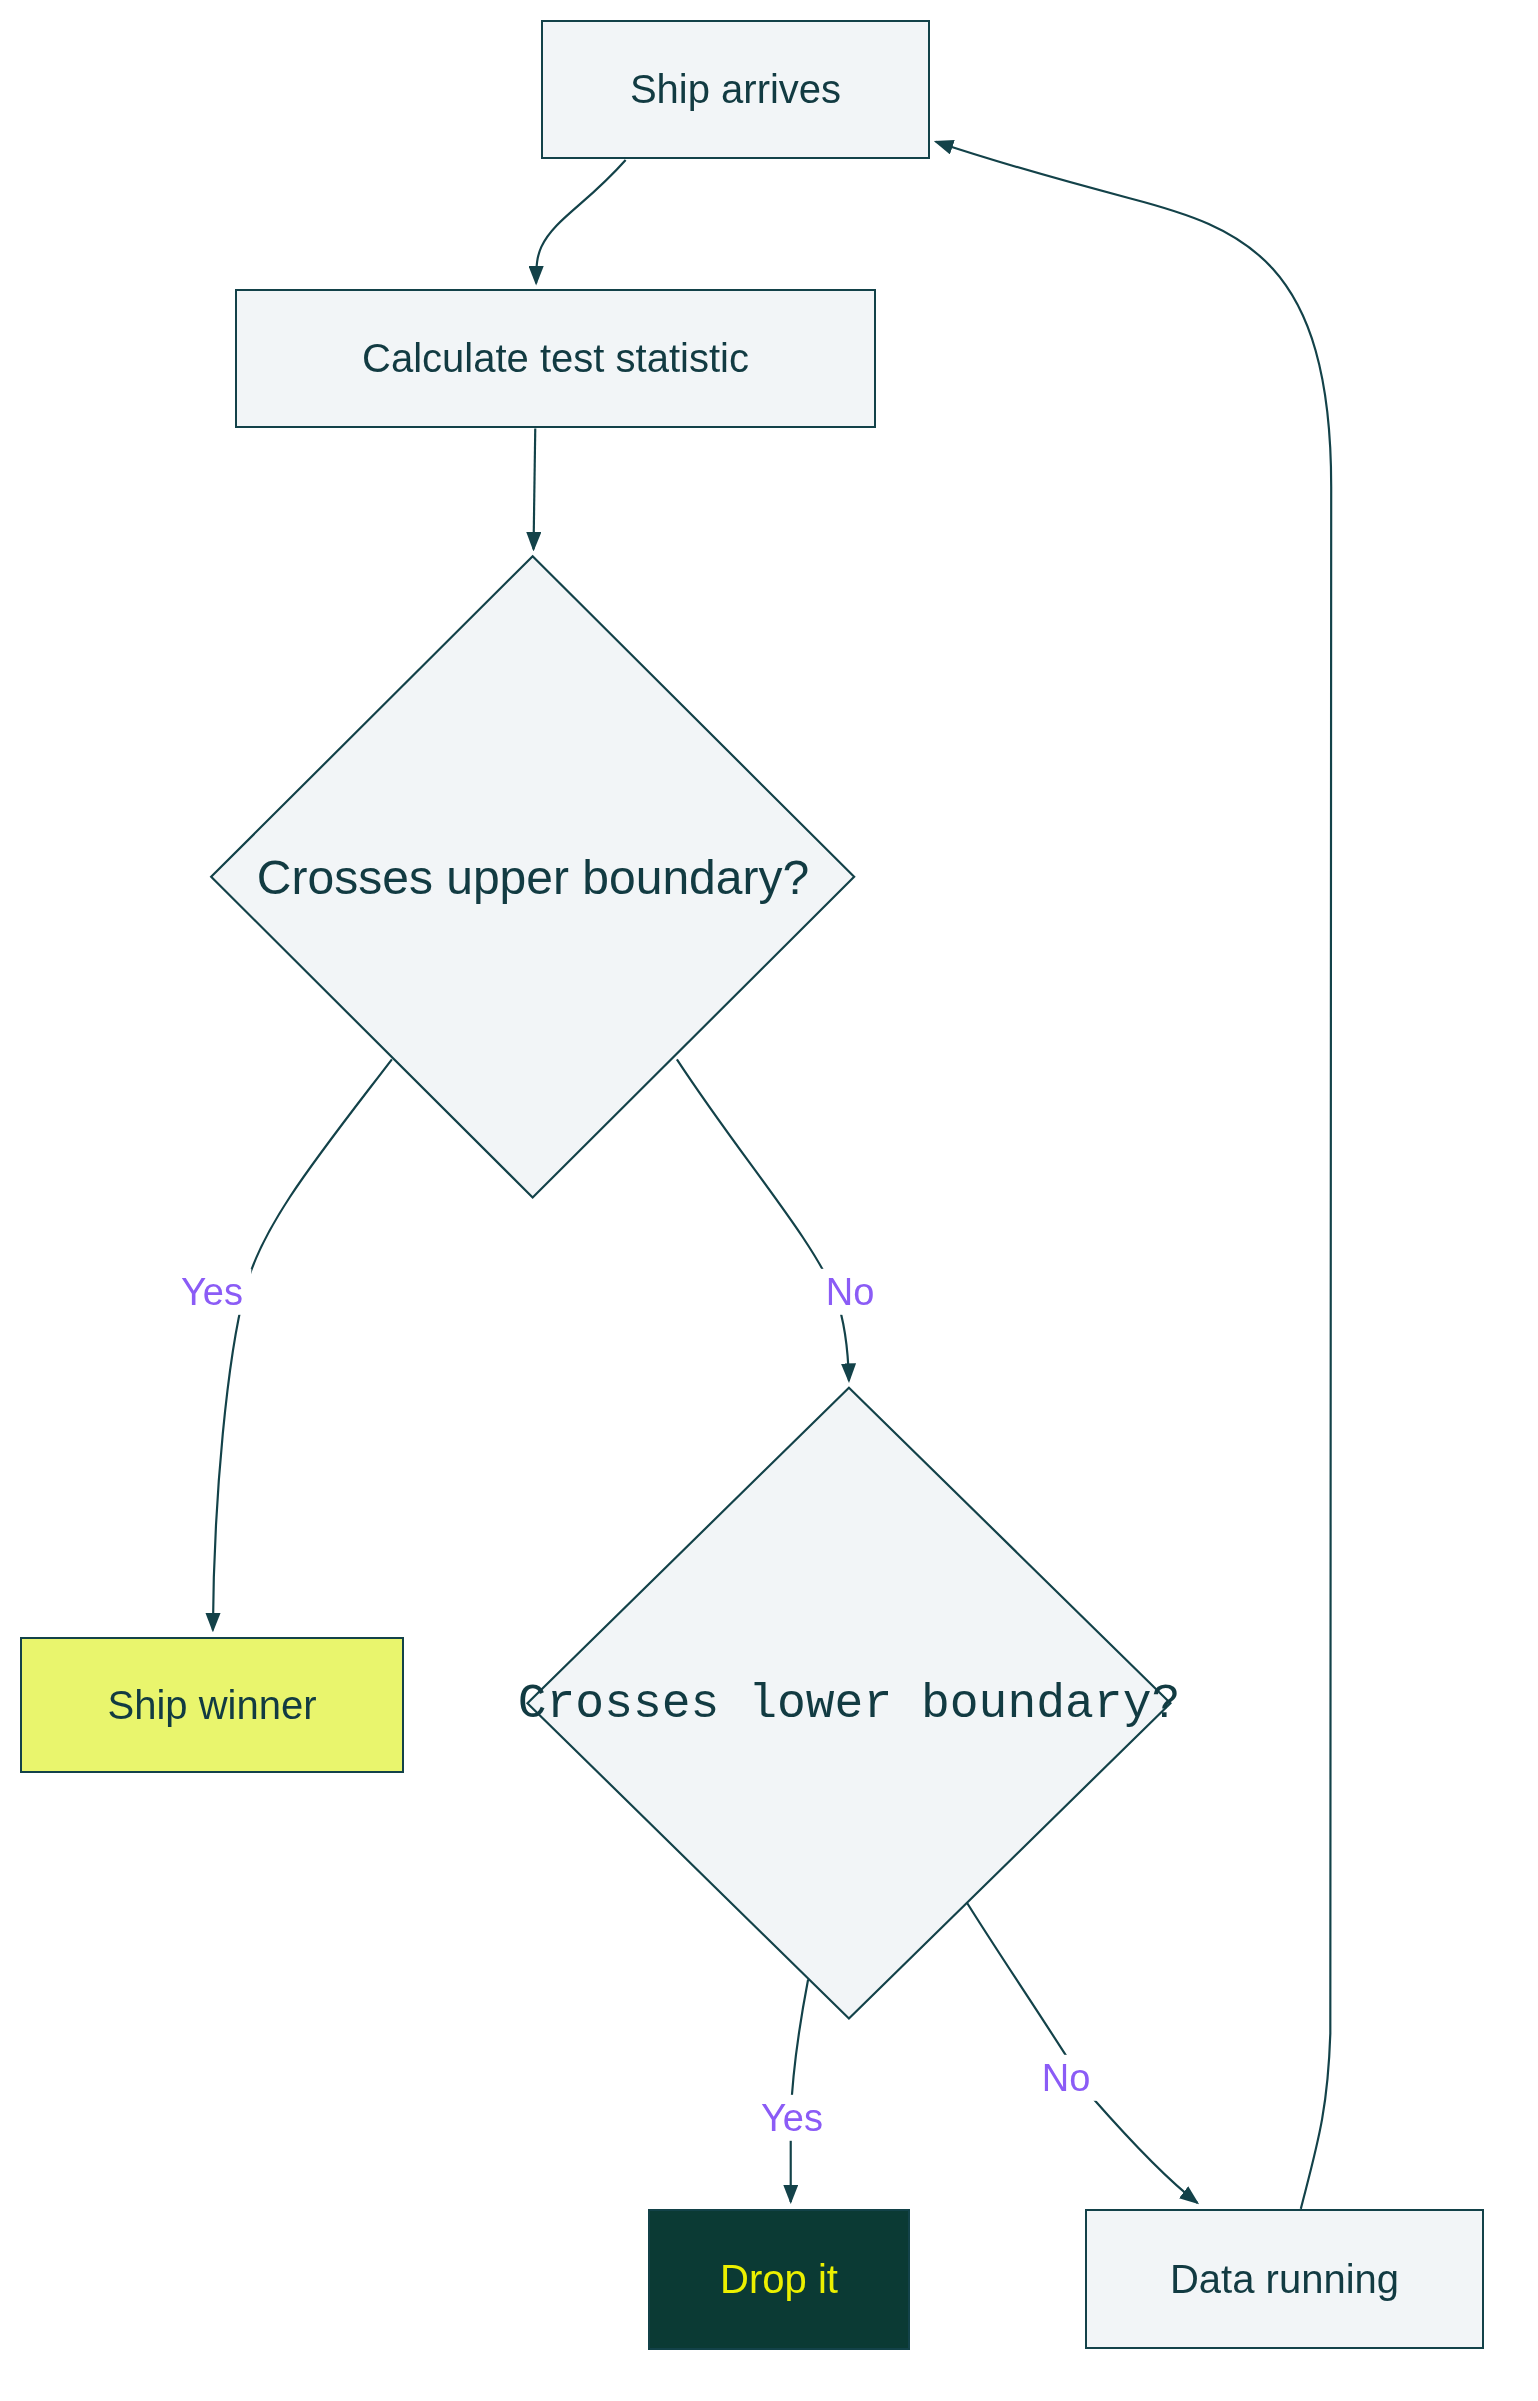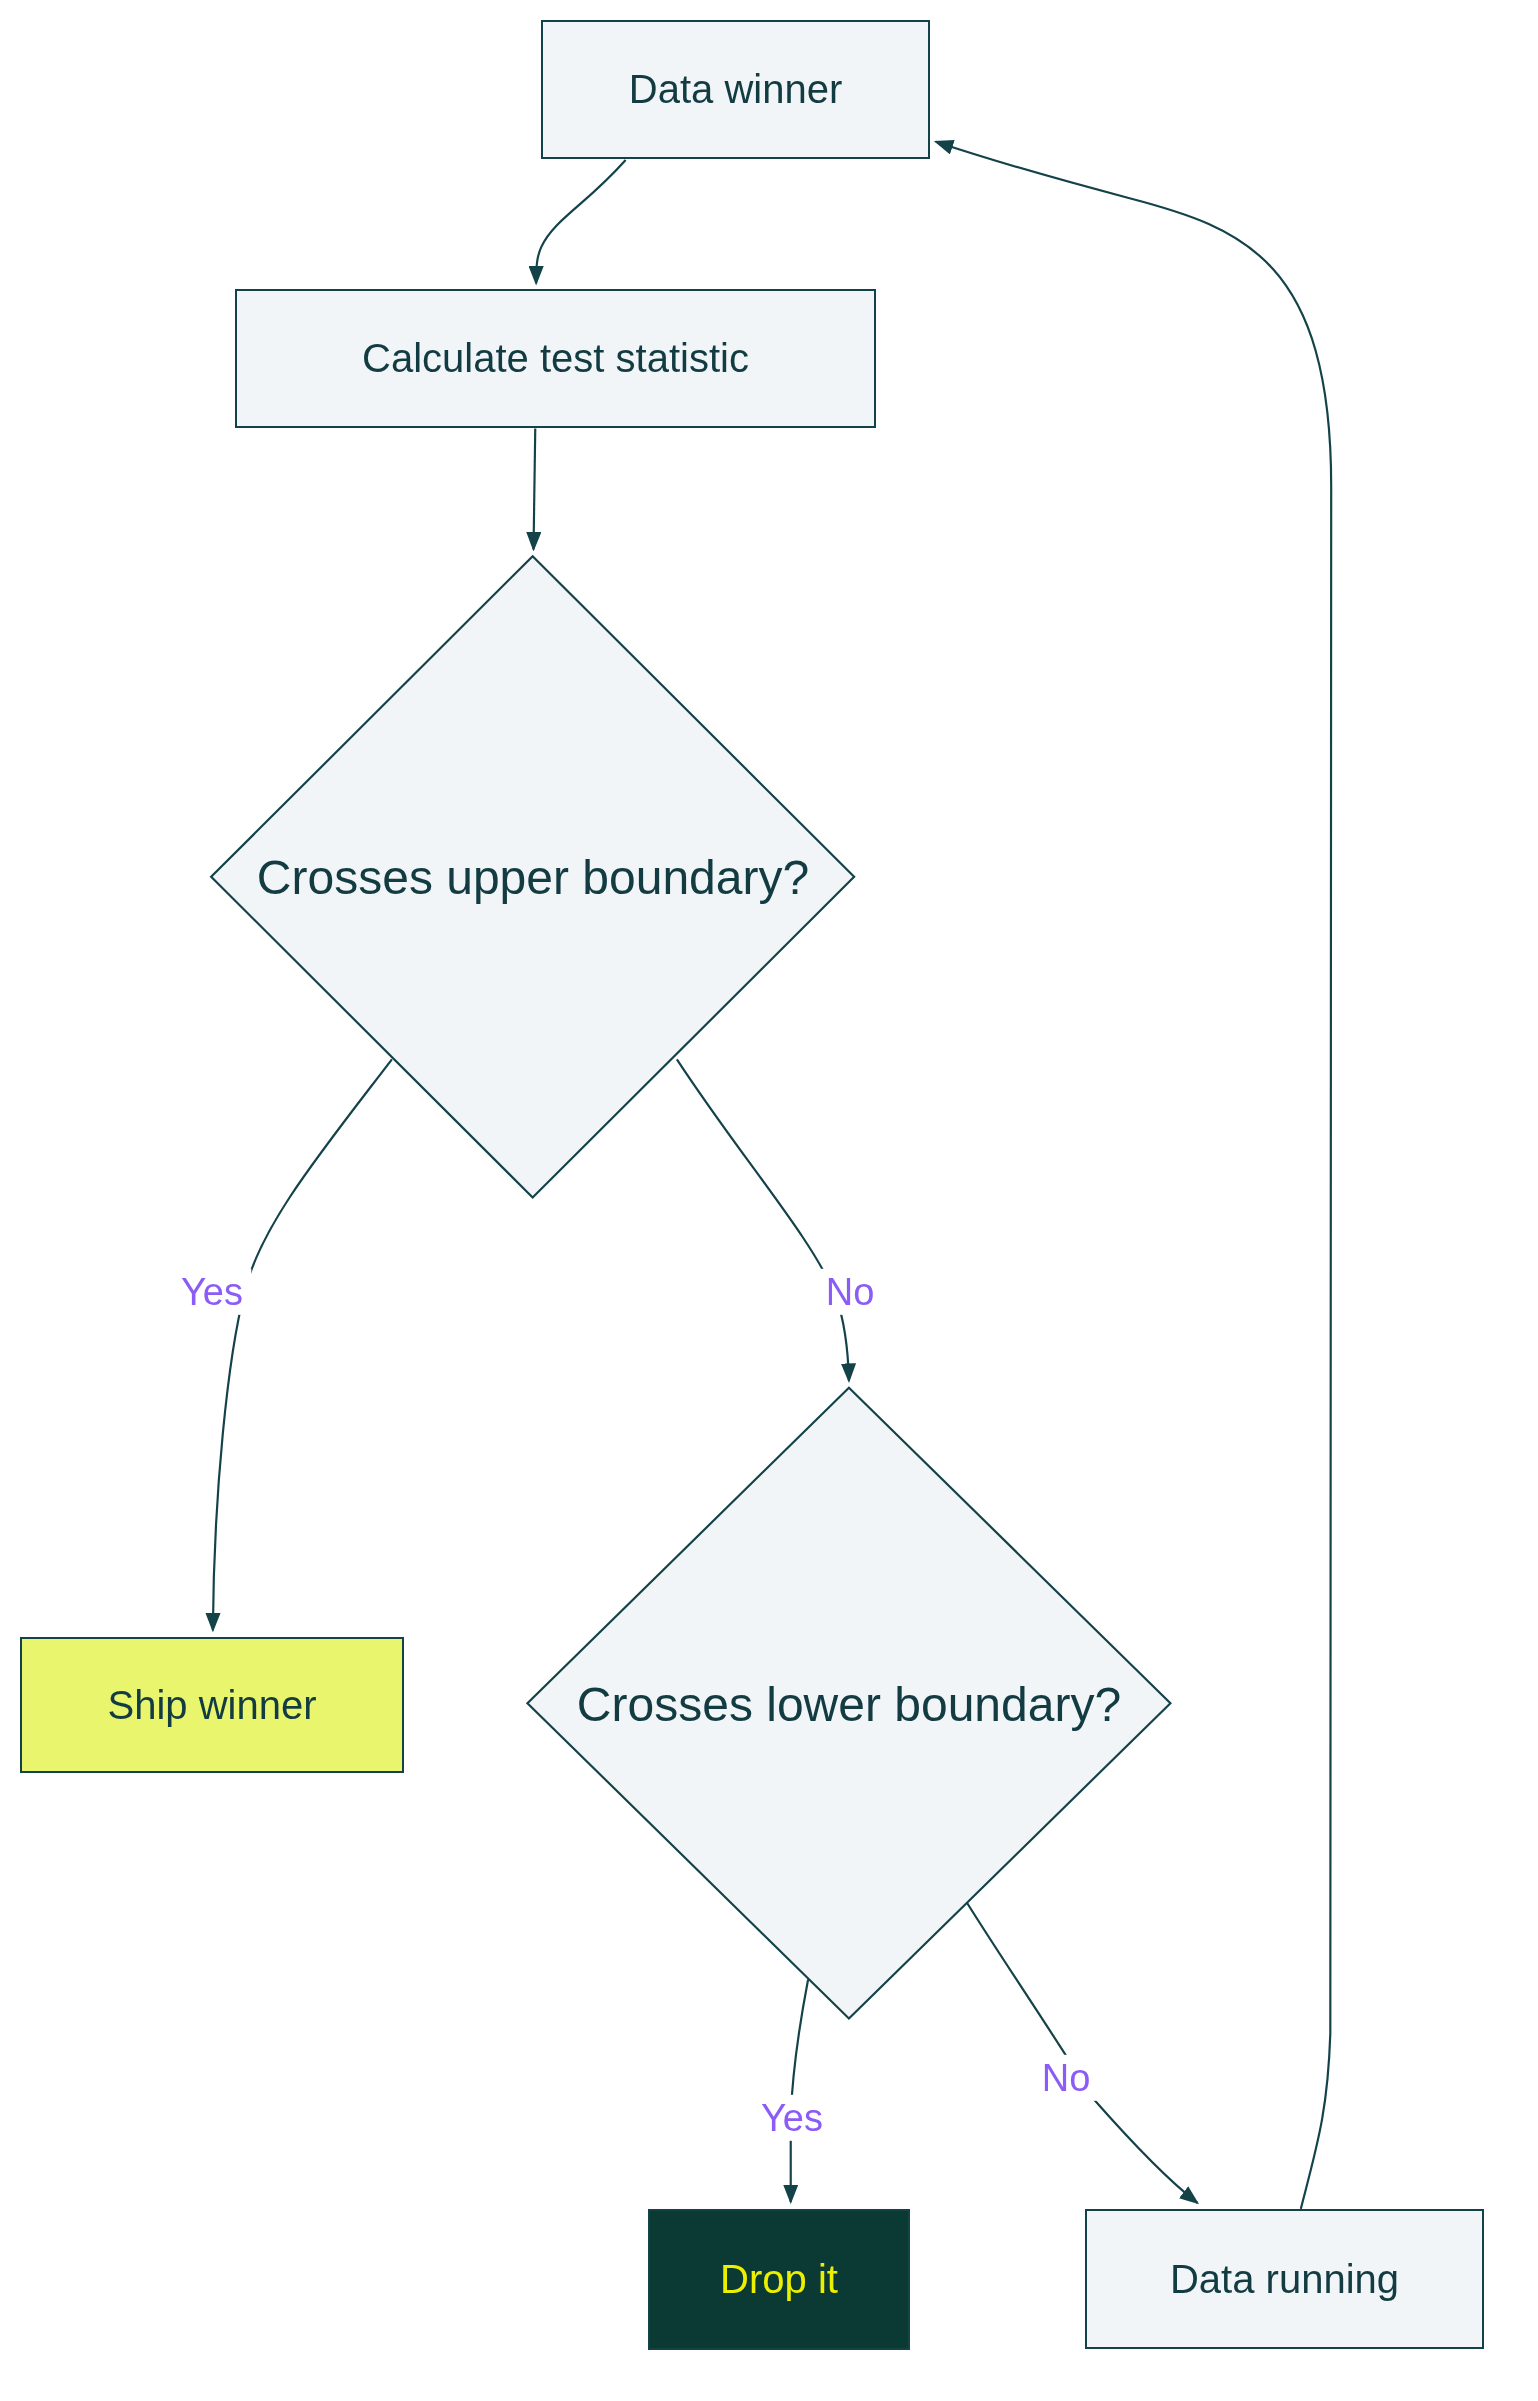--- a/index.html
+++ b/index.html
@@ -92,42 +92,42 @@
 
     <path class="edge" d="M 1113 2190 C 1160 2265, 1212 2340, 1258 2415 C 1302 2465, 1348 2512, 1378 2535" marker-end="url(#arrow)"></path>
 
     <path class="edge" d="M 1497 2542 C 1516 2468, 1528 2430, 1531 2340 L 1532 560 C 1532 300, 1430 262, 1300 228 C 1205 203, 1128 180, 1077 163" marker-end="url(#arrow)"></path>
 
     <polygon class="shape" points="613,640 983,1009 613,1378 243,1009"></polygon>
     <polygon class="shape" points="977,1597 1347,1960 977,2323 607,1960"></polygon>
   </svg>
 
   <div class="node" style="left:541px; top:20px; width:389px; height:139px;">
-    <span>Data winner</span>
+    <span>Ship arrives</span>
   </div>
 
   <div class="node" style="left:235px; top:289px; width:641px; height:139px;">
     <span>Calculate test statistic</span>
   </div>
 
   <div class="node ship" style="left:20px; top:1637px; width:384px; height:136px;">
     <span>Ship winner</span>
   </div>
 
   <div class="node drop" style="left:648px; top:2209px; width:262px; height:141px;justify-content:center;">
     <span>Drop it</span>
   </div>
 
   <div class="node" style="left:1085px; top:2209px; width:399px; height:140px;">
     <span>Data running</span>
   </div>
 
   <div class="diamond-label" style="left:533px; top:877px;">Crosses upper boundary?</div>
 
-  <div class="diamond-label" style="left:849px; top:1704px;">Crosses lower boundary?</div>
+  <div class="diamond-label" style="left:849px; top:1704px;font-family:Liberation Mono, monospace;">Crosses lower boundary?</div>
 
   <div class="edge-label" style="left:212px; top:1292px;">Yes</div>
 
   <div class="edge-label" style="left:850px; top:1292px;">No</div>
 
   <div class="edge-label" style="left:792px; top:2118px;">Yes</div>
 
   <div class="edge-label" style="left:1066px; top:2078px;">No</div>
 
 </div>

